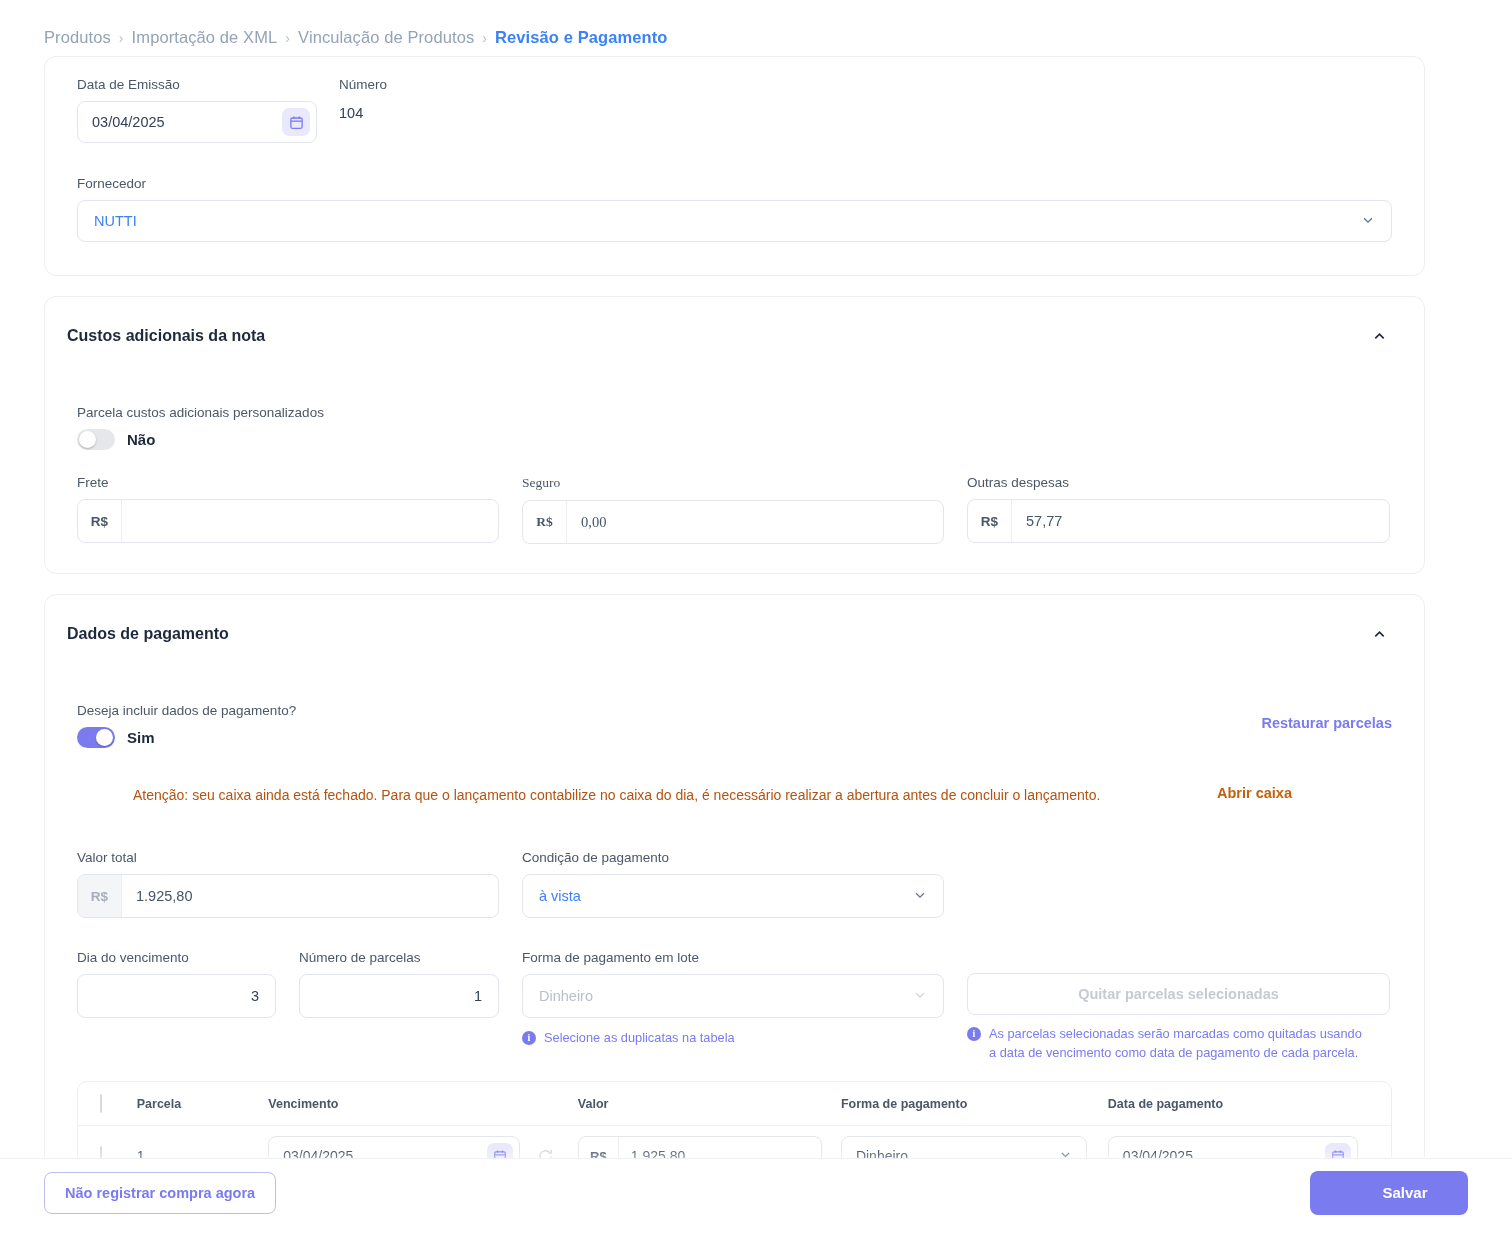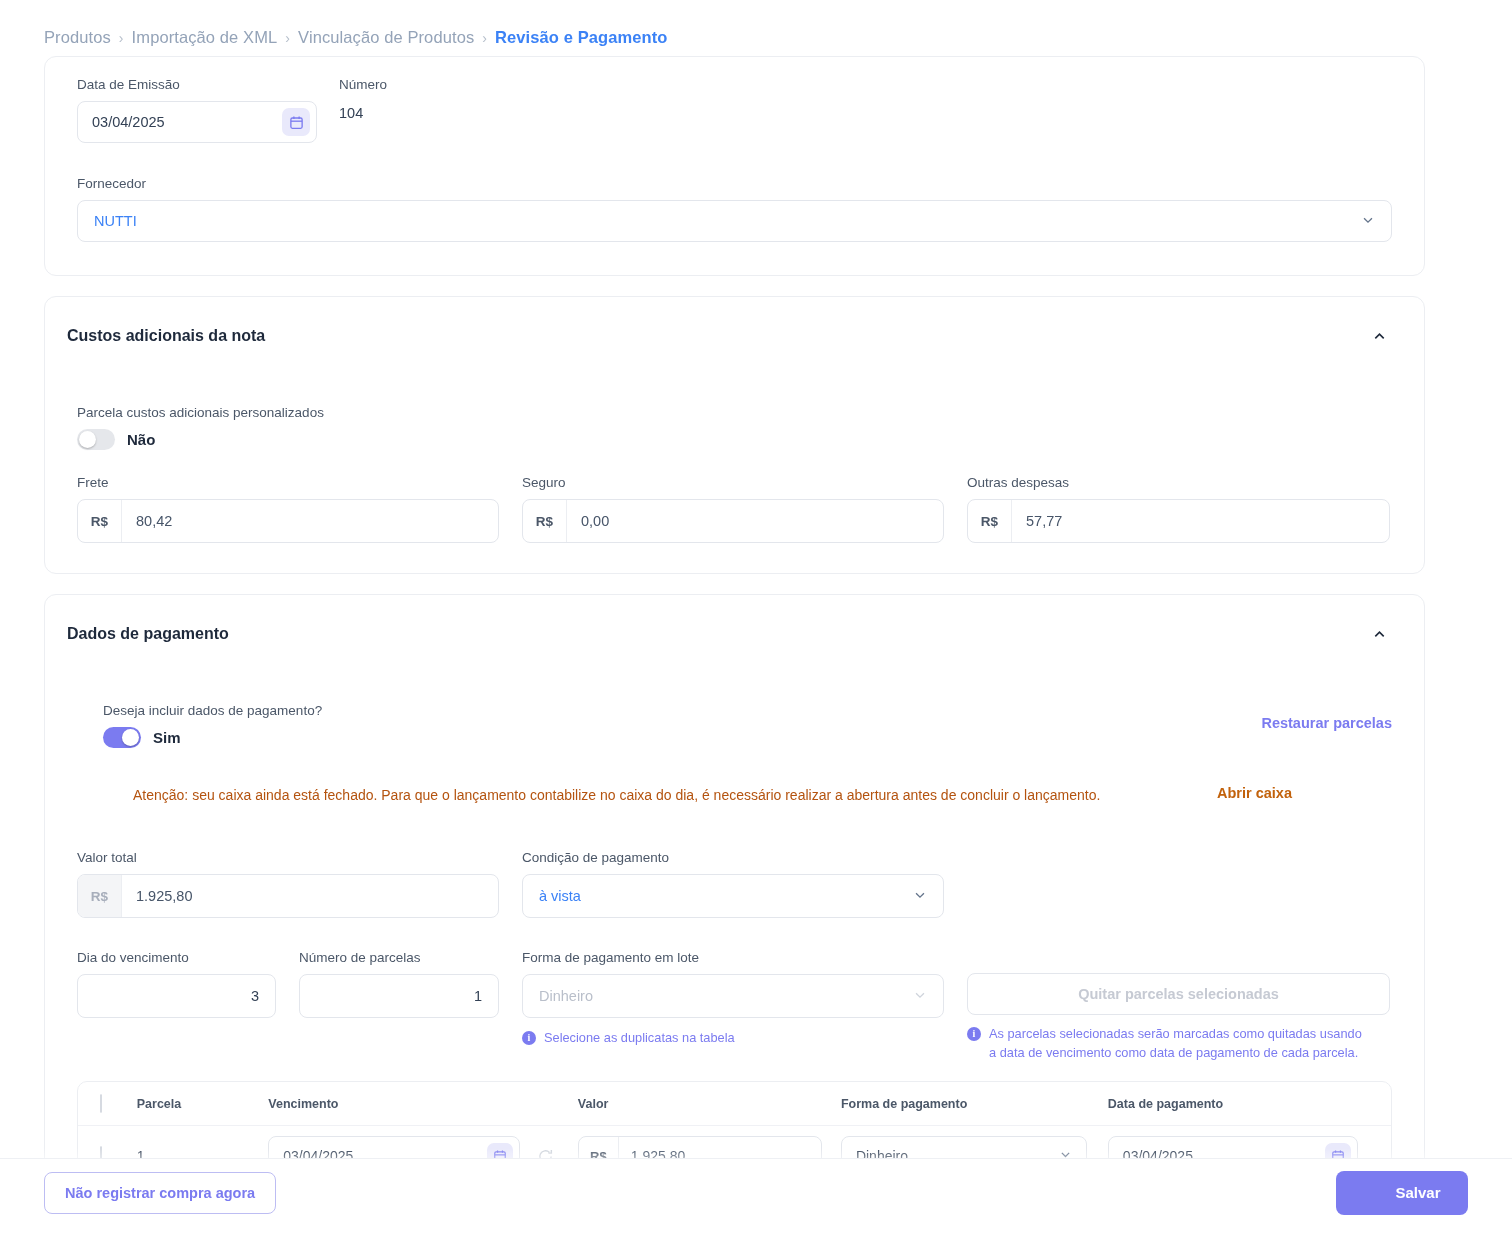--- a/index.html
+++ b/index.html
@@ -177,21 +177,21 @@
     display:flex; align-items:center; justify-content:space-between;
     padding: 0 44px;
   }
   .btn-ghost {
     height:42px; padding:0 20px; border:1px solid #bdbdf3; border-radius:8px;
     background:#fff; color:#7b7bf0; font-size:14.5px; font-weight:700;
     display:flex; align-items:center; cursor:pointer;
     font-family:"Liberation Sans", sans-serif;
   }
   .btn-primary {
-    height:44px; width:132px; border:none; border-radius:8px;
+    height:44px; width:158px; border:none; border-radius:8px;
     background:#7b7bf0; color:#fff; font-size:15px; font-weight:700;
     display:flex; align-items:center; justify-content:center; cursor:pointer;
     font-family:"Liberation Sans", sans-serif;
     padding-left:32px;
   }
   .fade-bottom {
     position:absolute; left:44px; right:44px; bottom:68px; height:26px;
     background:linear-gradient(to bottom, rgba(255,255,255,0), #fff);
     pointer-events:none;
   }
@@ -263,25 +263,24 @@
             <span class="knob"></span>
           </span>
         <span class="switch-text">Não</span>
       </div>
     </div>
 
     <div style="position:absolute; left:32px; top:178px; width:422px;">
       <span class="field-label">Frete</span>
       <div class="money">
         <span class="pfx">R$</span>
-        <span class="val">80,42</span>
-      </div>
-    </div>
-
-    <div style="position:absolute; left:477px; top:178px; width:422px;">
+      </div>
+    </div>
+
+    <div style="position:absolute; left:477px; top:178px; width:422px;font-family:Liberation Serif, serif;">
       <span class="field-label">Seguro</span>
       <div class="money">
         <span class="pfx">R$</span>
         <span class="val">0,00</span>
       </div>
     </div>
 
     <div style="position:absolute; left:922px; top:178px; width:423px;">
       <span class="field-label">Outras despesas</span>
       <div class="money">
@@ -294,21 +293,21 @@
   <div class="card" id="card-pag">
     <div class="card-head">
       <span class="card-title">Dados de pagamento</span>
       <span class="chev-btn">
         <svg width="15" height="15" viewBox="0 0 16 16" fill="none" stroke="#1e293b" stroke-width="1.7">
           <polyline points="3.5,10 8,5.5 12.5,10"></polyline>
         </svg>
       </span>
     </div>
 
-    <div style="position:absolute; left:32px; top:108px;margin-left:26px;">
+    <div style="position:absolute; left:32px; top:108px;">
       <span class="field-label">Deseja incluir dados de pagamento?</span>
       <div class="toggle-row">
         <span class="switch on">
             <span class="knob"></span>
           </span>
         <span class="switch-text">Sim</span>
       </div>
     </div>
 
     <div style="position:absolute; right:32px; top:120px;" class="link-purple">Restaurar parcelas</div>

